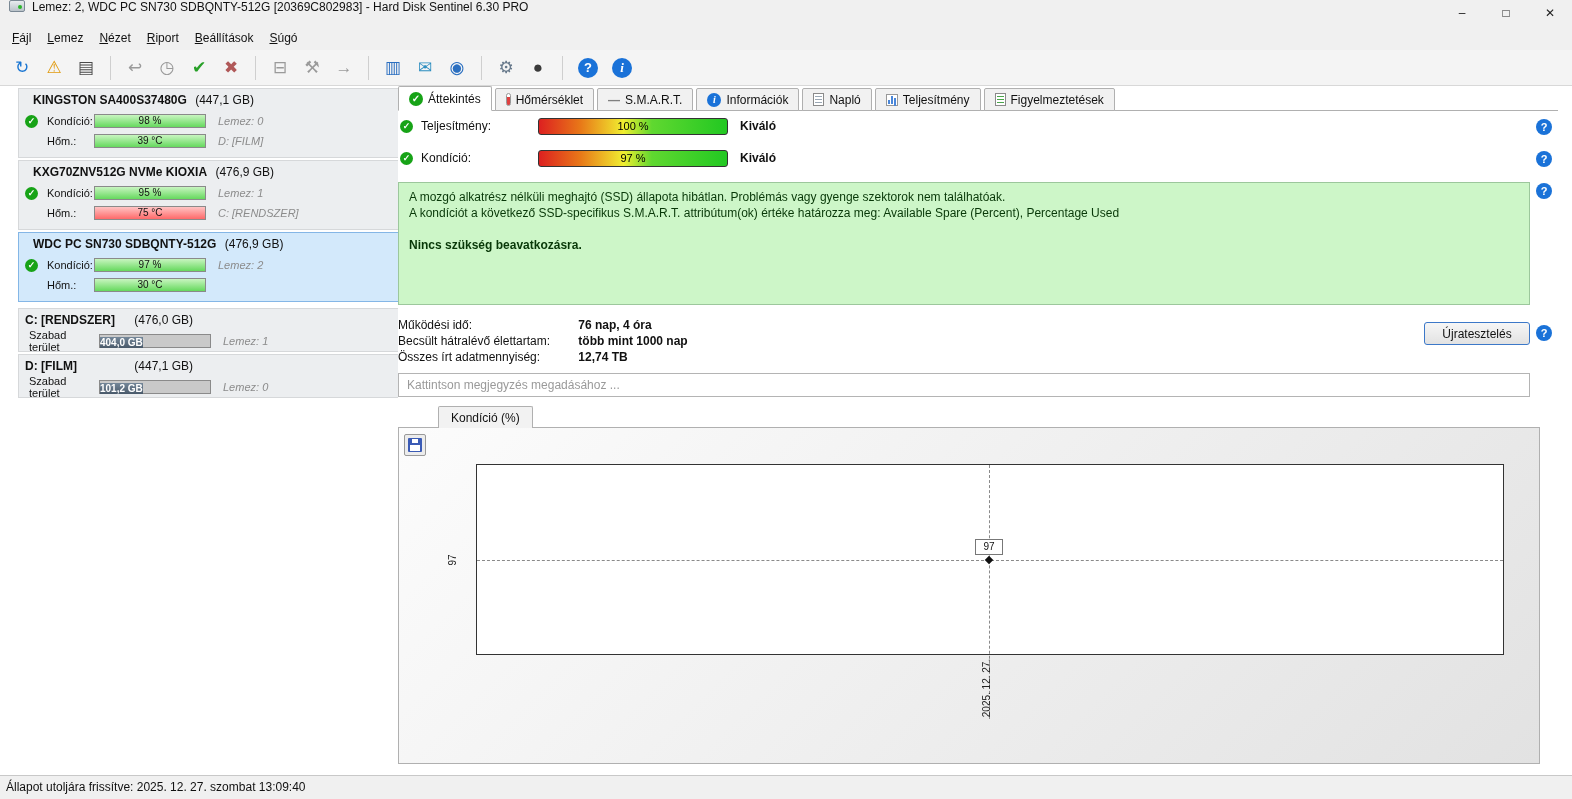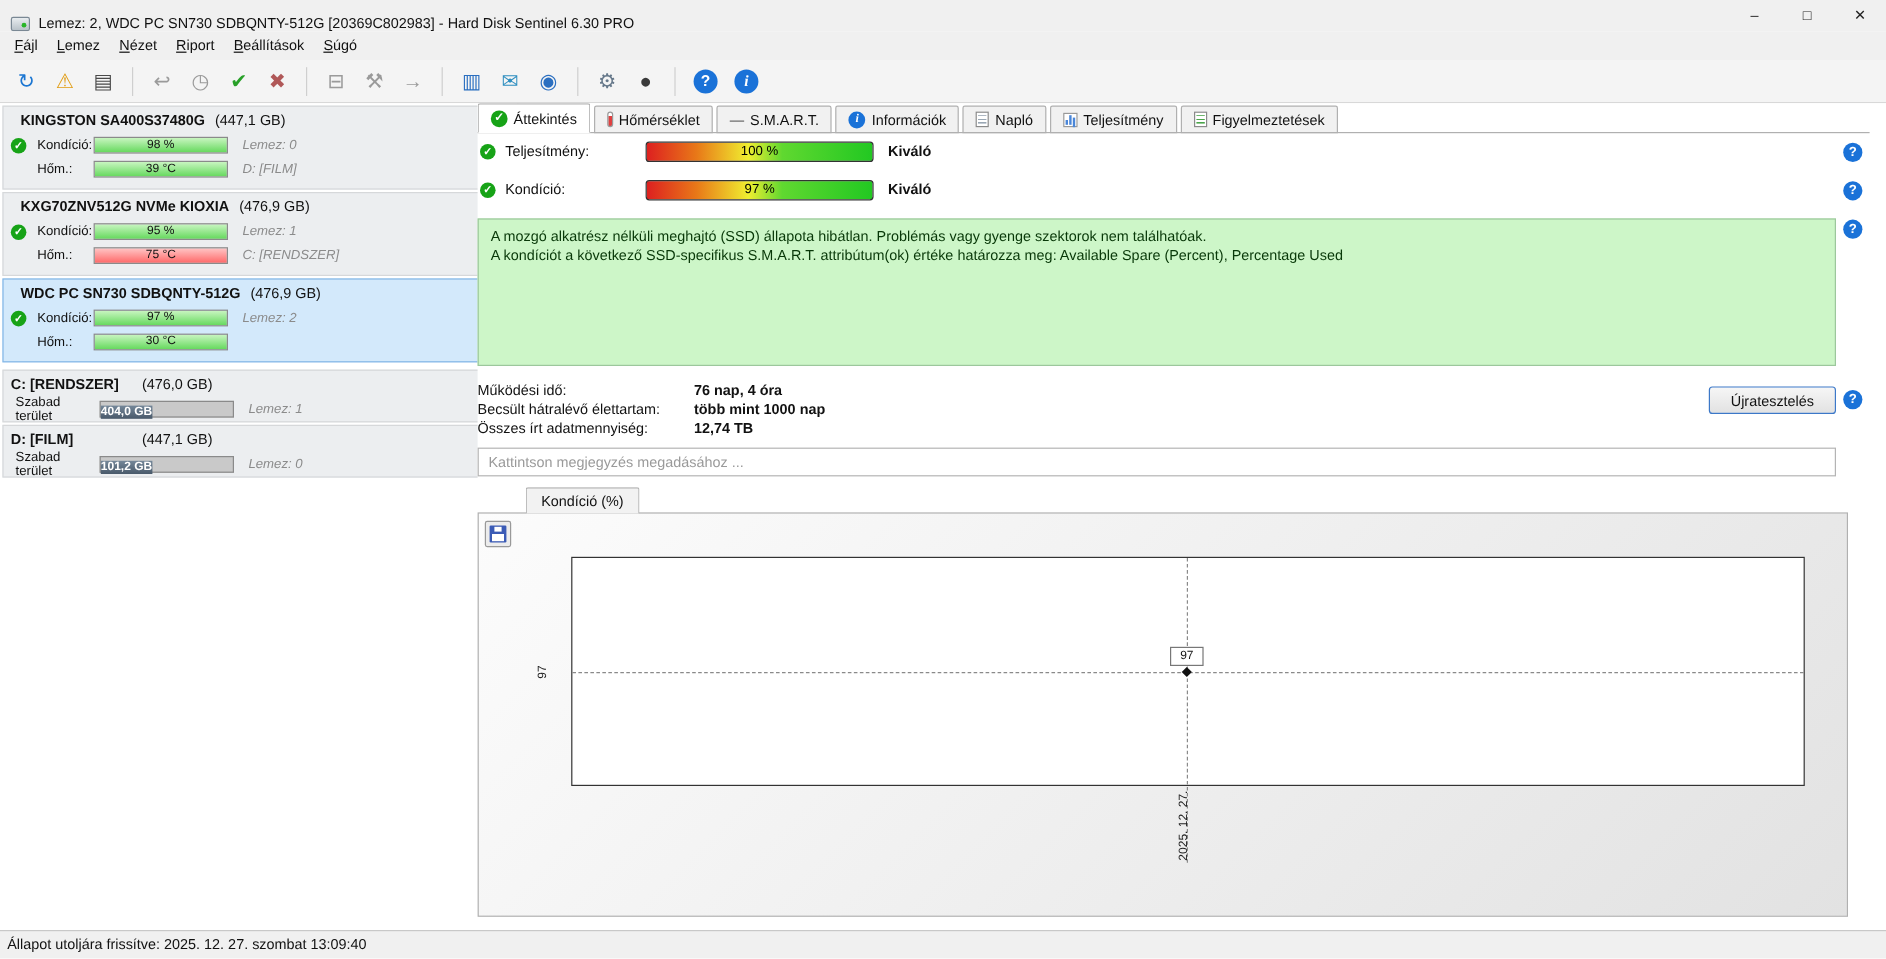--- a/index.html
+++ b/index.html
@@ -7,21 +7,21 @@
   html,body { margin:0; padding:0; }
   body {
     font-family: "Liberation Sans", sans-serif;
     font-size: 12px;
     color:#111;
     background:#fff;
   }
   .window { position:relative; width:1572px; height:799px; background:#fff; overflow:hidden; }
 
   
-  .titlebar { position:absolute; top:0; left:0; right:0; height:26px; background:#f0f0f0; display:flex; align-items:flex-end; }
+  .titlebar { position:absolute; top:0; left:0; right:0; height:26px; background:#f0f0f0; display:flex; align-items:flex-start; }
   .app-icon { width:16px; height:12px; margin:0 7px 0 9px; background:linear-gradient(#e8ecef,#b9c2c9); border:1px solid #7a8894; border-radius:2px; position:relative; }
   .app-icon::after { content:""; position:absolute; right:2px; bottom:2px; width:4px; height:4px; border-radius:50%; background:#2ab52a; }
   .title-text { white-space:nowrap; }
   .win-controls { margin-left:auto; display:flex; height:26px; }
   .win-btn { width:44px; height:26px; text-align:center; line-height:26px; font-size:12px; color:#222; }
 
   
   .menubar { position:absolute; top:26px; left:0; right:0; height:24px; background:#f0f0f0; display:flex; align-items:center; padding-left:4px; }
   .menu-item { display:inline-block; padding:3px 8px; cursor:default; }
   .menu-item::first-letter { text-decoration:underline; }
@@ -37,21 +37,21 @@
   .c-dark   { color:#4a4a4a; }
   .c-gray   { color:#9a9a9a; }
   .c-green  { color:#28a028; }
   .c-redm   { color:#b05858; }
   .c-teal   { color:#2f8fc0; }
   .c-blue2  { color:#2b6fc0; }
   .c-slate  { color:#66788a; }
   .c-black  { color:#3a3a3a; }
 
   
-  .sidebar { position:absolute; left:0; top:86px; width:432px; bottom:24px; background:#fff; border-right:1px solid #b0b0b0; }
+  .sidebar { position:absolute; left:16px; top:86px; width:432px; bottom:24px; background:#fff; border-right:1px solid #b0b0b0; }
   .main { position:absolute; left:398px; top:86px; right:0; bottom:24px; background:#fff; }
 
   
   .disk-block { margin:0 2px 2px 2px; height:70px; background:#eceef0; border:1px solid #d6d8da; }
   .disk-block:first-child { margin-top:2px; }
   .disk-block.selected { background:#d3e9fb; border:1px solid #84b6e6; }
   .disk-header { height:22px; line-height:22px; padding-left:14px; white-space:nowrap; }
   .disk-name { font-weight:bold; }
   .disk-size { margin-left:5px; }
   .disk-row { height:20px; display:flex; align-items:center; padding-left:6px; }
@@ -317,20 +317,21 @@
     <div class="gauge-row cond">
       <span class="dot">✓</span>
       <span class="gauge-label">Kondíció:</span>
       <span class="gauge-bar">97 %</span>
       <span class="gauge-rating">Kiváló</span>
     </div>
 
     <div class="greenbox">
       <p>A mozgó alkatrész nélküli meghajtó (SSD) állapota hibátlan. Problémás vagy gyenge szektorok nem találhatóak.</p>
       <p>A kondíciót a következő SSD-specifikus S.M.A.R.T. attribútum(ok) értéke határozza meg:  Available Spare (Percent), Percentage Used</p>
+      <p class="action">Nincs szükség beavatkozásra.</p>
     </div>
 
     <div class="inforow" style="top:232px;">
       <span class="lbl">Működési idő:</span>
       <span class="val">76 nap, 4 óra</span>
     </div>
     <div class="inforow" style="top:248px;">
       <span class="lbl">Becsült hátralévő élettartam:</span>
       <span class="val">több mint 1000 nap</span>
     </div>

